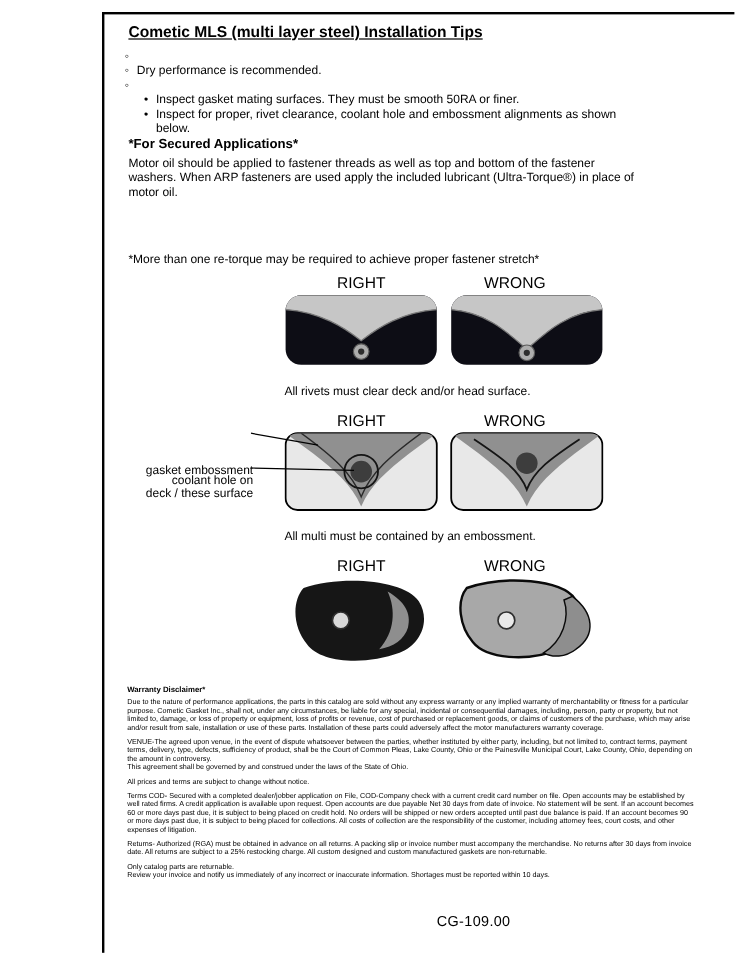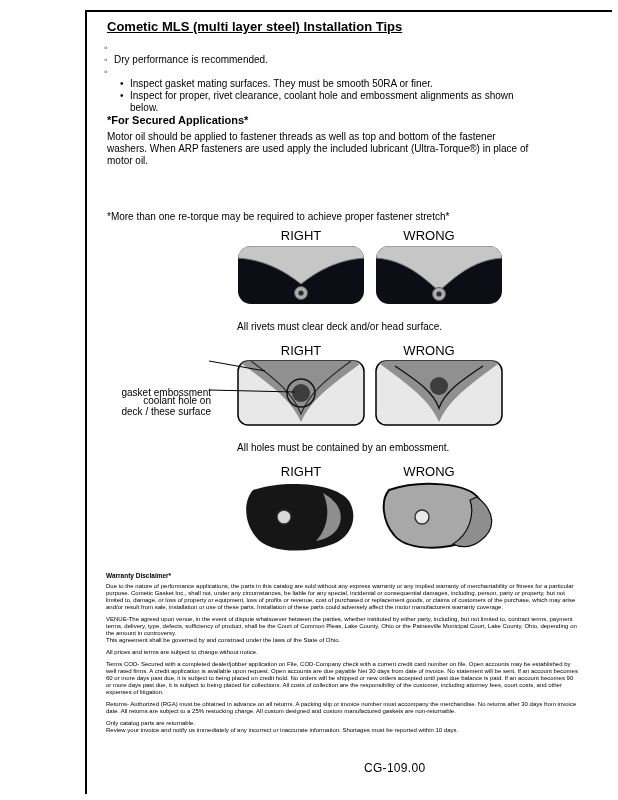--- a/index.html
+++ b/index.html
@@ -155,21 +155,21 @@
             <path d="M1,1 H127 L104,18 C86,32 72,44 64,62 C56,44 42,32 24,18 Z" fill="#909090"></path>
             <path d="M20,6 C44,22 58,32 64,48 C70,32 84,22 108,6" fill="none" stroke="#151515" stroke-width="1.5"></path>
           </g>
           <circle cx="64" cy="26" r="9" fill="#3d3d3d"></circle>
         </svg>
       </div>
       <svg class="connectors" width="100" height="46" viewBox="0 0 100 46">
         <line x1="0" y1="4" x2="56" y2="14" stroke="#000" stroke-width="1"></line>
         <line x1="0" y1="33" x2="86" y2="35" stroke="#000" stroke-width="1"></line>
       </svg>
-      <div class="caption">All holes must be contained by an embossment.</div>
+      <div class="caption">All multi must be contained by an embossment.</div>
     </div>
 
     <div class="diag-row">
       <div class="headers">
         <span>RIGHT</span>
         <span>WRONG</span>
       </div>
       <div class="imgs">
         <svg width="128" height="70" viewBox="0 0 128 70">
           <path d="M16,9 C48,-2 100,2 112,20 C122,36 114,56 96,63 C66,74 30,71 19,56 C7,42 6,20 16,9 Z" fill="#161616"></path>

